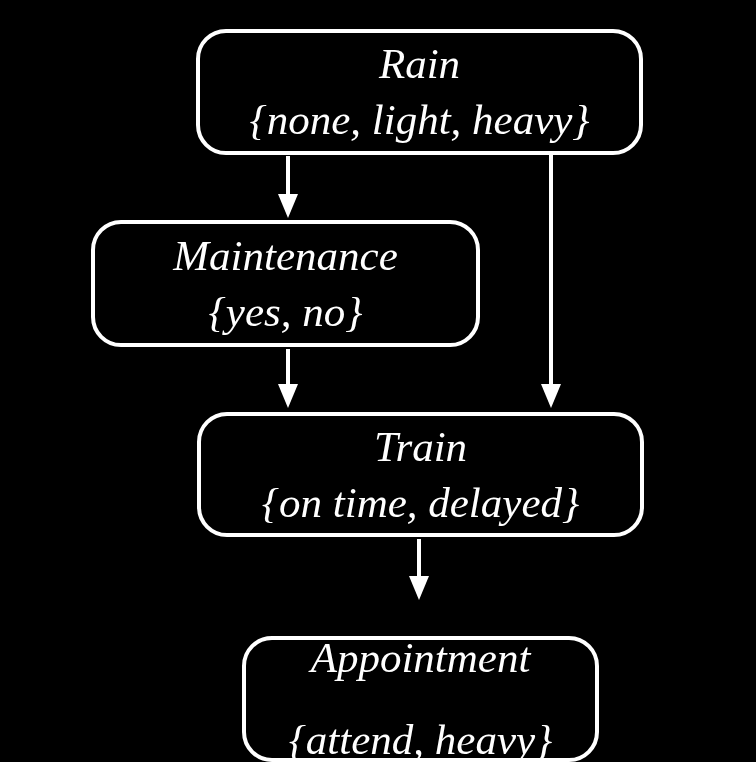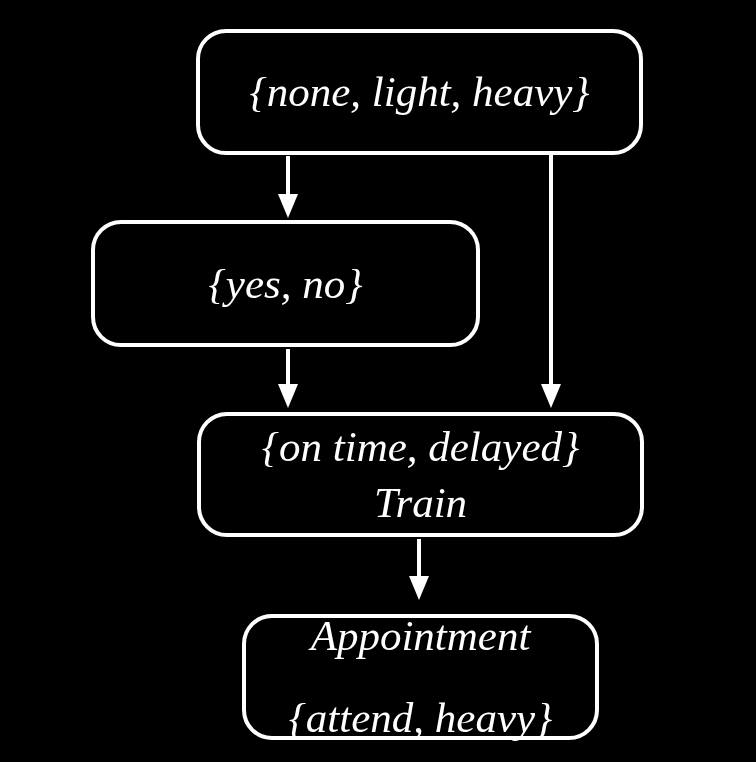--- a/index.html
+++ b/index.html
@@ -35,21 +35,21 @@
     justify-content: center;
     text-align: center;
     font-style: italic;
     font-size: 43px;
     line-height: 56px;
     white-space: nowrap;
   }
   .node-rain        { left: 196px; top:  29px; width: 447px; height: 126px; }
   .node-maintenance { left:  91px; top: 220px; width: 389px; height: 127px; }
   .node-train       { left: 197px; top: 412px; width: 447px; height: 125px; }
-  .node-appointment { left: 242px; top: 614px; width: 357px; height: 126px; gap: 26px; }
+  .node-appointment { left: 242px; top: 636px; width: 357px; height: 126px; gap: 26px; }
   .edge line    { stroke: #ffffff; stroke-width: 4; }
   .edge polygon { fill: #ffffff; }
 </style>
 </head>
 <body>
 
 <div class="canvas">
 
   <svg class="edges-layer" viewBox="0 0 756 762" xmlns="http://www.w3.org/2000/svg">
     <g class="edge">
@@ -64,30 +64,32 @@
       <line x1="288" y1="349" x2="288" y2="386"></line>
       <polygon points="278,384 298,384 288,408"></polygon>
     </g>
     <g class="edge">
       <line x1="419" y1="539" x2="419" y2="578"></line>
       <polygon points="409,576 429,576 419,600"></polygon>
     </g>
   </svg>
 
   <div class="node node-rain">
+    <span>Rain</span>
     <span>{none, light, heavy}</span>
   </div>
 
   <div class="node node-maintenance">
+    <span>Maintenance</span>
     <span>{yes, no}</span>
   </div>
 
   <div class="node node-train">
+    <span>Train</span>
     <span>{on time, delayed}</span>
-    <span>Train</span>
   </div>
 
   <div class="node node-appointment">
     <span>Appointment</span>
     <span>{attend, heavy}</span>
   </div>
 
 </div>
 
 </body></html>

